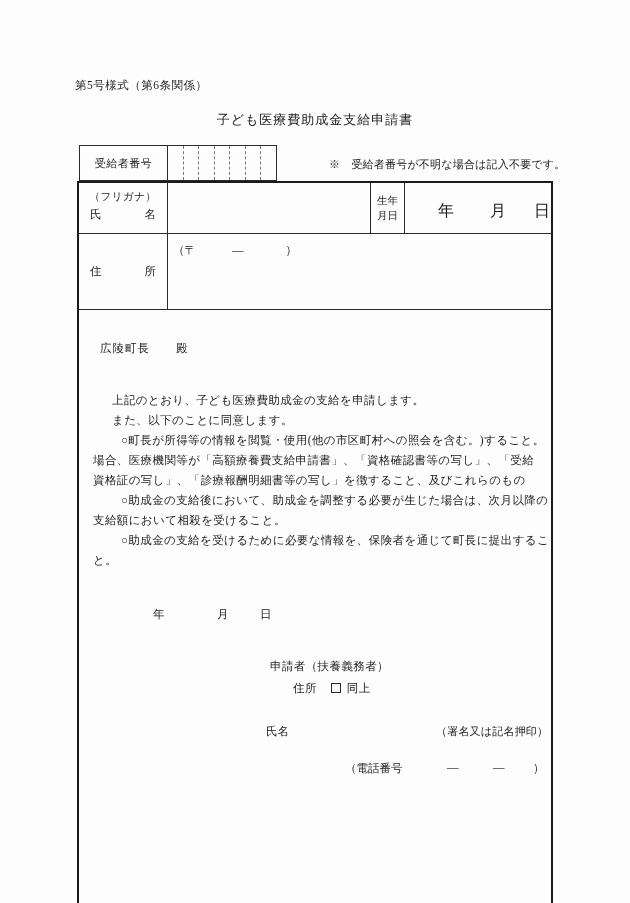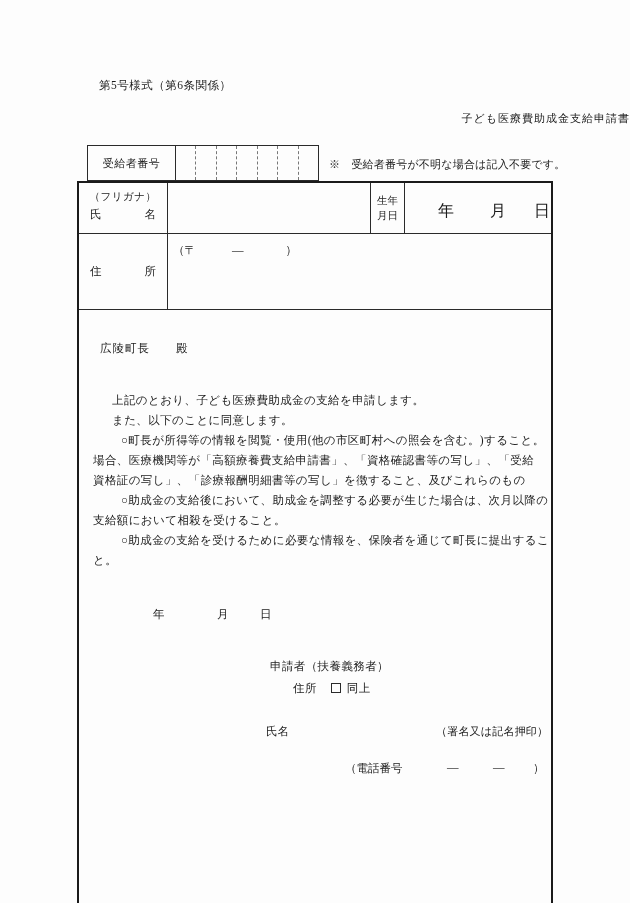--- a/index.html
+++ b/index.html
@@ -4,25 +4,25 @@
 <style>
   * { margin:0; padding:0; box-sizing:border-box; }
   html,body { background:#ffffff; }
   .page {
     position:relative; width:630px; height:903px; margin:0 auto;
     background:#fdfdfd; color:#1b1b1b;
     font-family:"Liberation Serif","DejaVu Serif",serif;
     overflow:hidden;
   }
   .abs { position:absolute; }
-  .form-number { left:75px; top:78px; font-size:11.5px; letter-spacing:.5px;margin-left:24px; }
-  .title { left:0; right:0; top:111px; text-align:right; font-size:11px; letter-spacing:1px; }
+  .form-number { left:75px; top:78px; font-size:11.5px; letter-spacing:.5px; }
+  .title { left:0; right:0; top:111px; text-align:center; font-size:13px; letter-spacing:1px; }
 
   
-  .recipient-box { left:87px; top:145px; width:232px; height:36px;
+  .recipient-box { left:79px; top:145px; width:198px; height:36px;
     border:1px solid #2a2a2a; display:flex; }
   .recipient-label { width:88px; border-right:1px solid #2a2a2a;
     display:flex; align-items:center; justify-content:center;
     font-size:11px; letter-spacing:.5px; }
   .digit-cells { flex:1; display:flex; }
   .dcell { flex:1; }
   .dcell + .dcell { border-left:1px dashed #777; }
   .recipient-note { left:285px; top:157px; font-size:11px; letter-spacing:.2px;margin-left:44px; }
 
   

